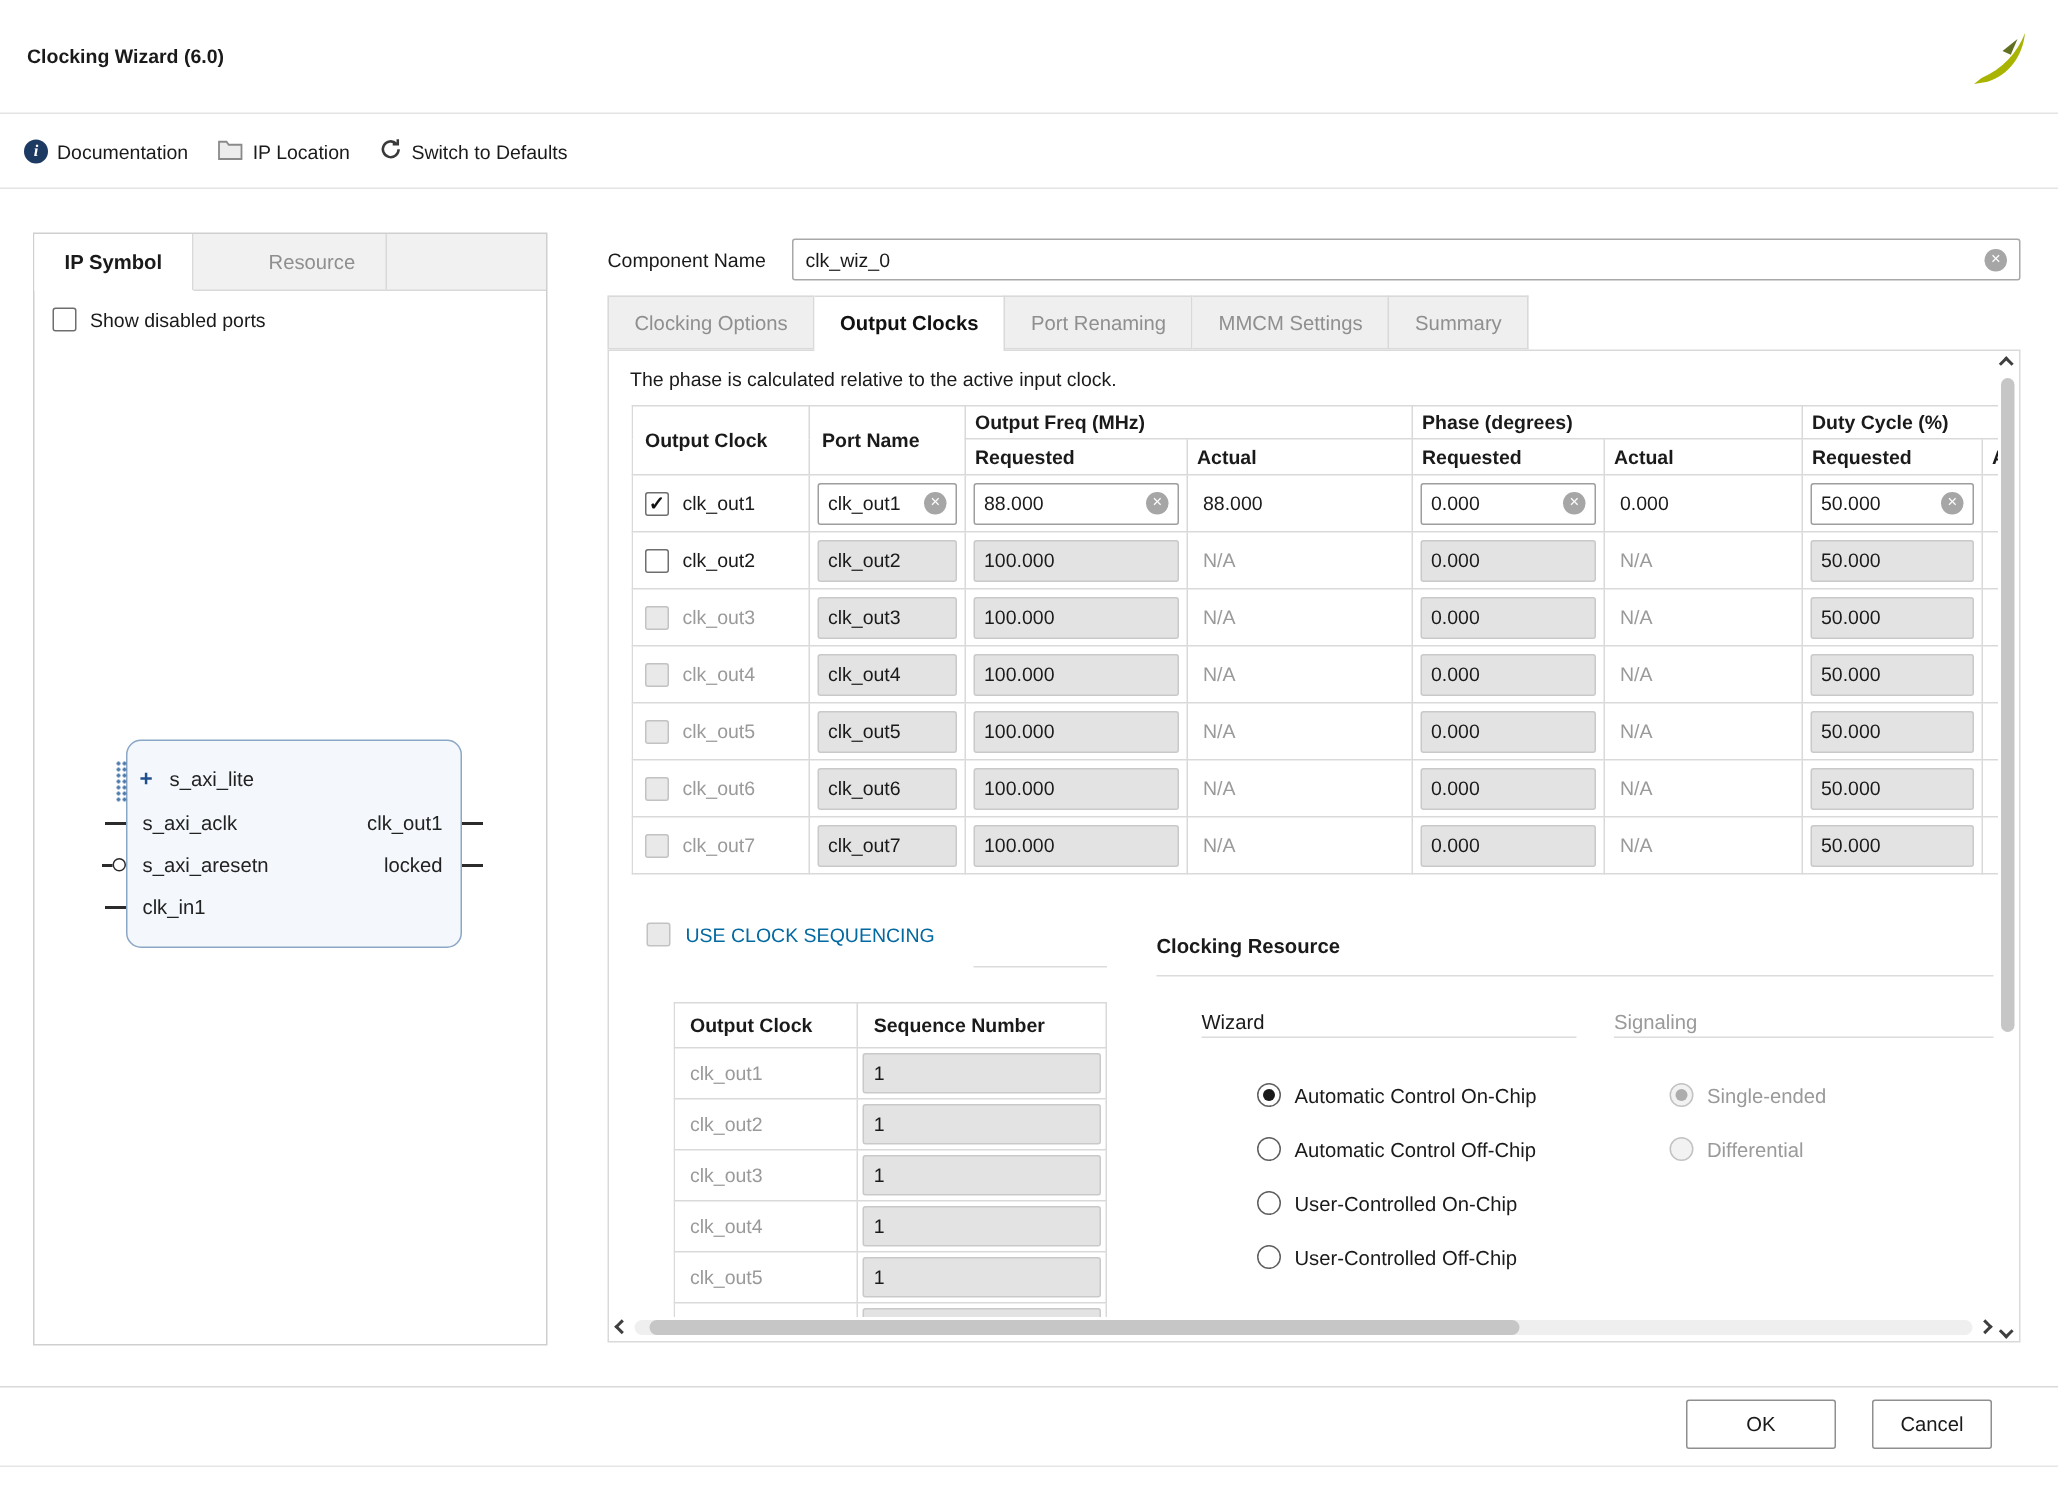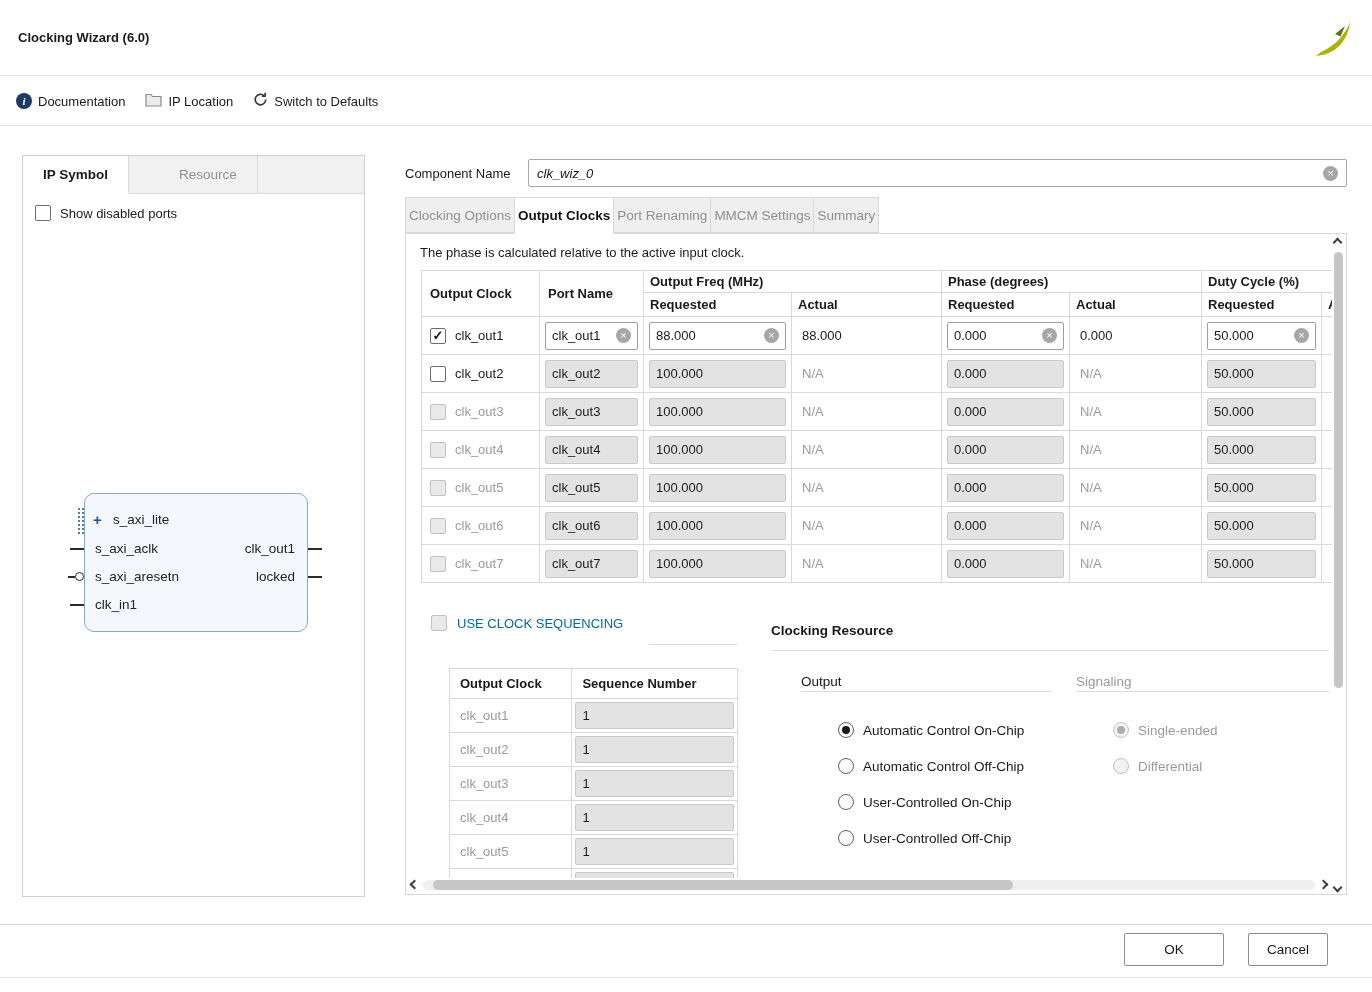--- a/index.html
+++ b/index.html
@@ -30,23 +30,23 @@
   .iprow .lt { position:absolute; left:10px; }
   .iprow .rt { position:absolute; right:12px; }
   .plus-ic { position:absolute; left:8px; top:-1px; color:#1f4e8c; font-weight:700; font-size:15px; }
   .grip { position:absolute; left:-8px; top:13px; width:8px; height:28px;
           background-image:radial-gradient(circle, #4f7cab 1.1px, transparent 1.2px); background-size:4px 4px; }
   .stub { position:absolute; height:2px; background:#2b2b2b; }
   .bubble { position:absolute; width:9px; height:9px; border:1.5px solid #2b2b2b; border-radius:50%; background:#fff; }
 
   
   .cname-label { position:absolute; left:405px; top:166px; }
-  .cname-input { position:absolute; left:528px; top:159px; width:819px; height:28px; border:1px solid #a8a8a8; border-radius:2px; background:#fff; display:flex; align-items:center; justify-content:space-between; padding:0 8px;font-style:italic; }
+  .cname-input { position:absolute; left:528px; top:159px; width:819px; height:28px; border:1px solid #a8a8a8; border-radius:2px; background:#fff; display:flex; align-items:center; justify-content:space-between; padding:0 8px; }
   .rtabs { position:absolute; left:405px; top:197px; height:37px; display:flex; }
-  .rtab { line-height:35px; padding:0 3px; background:#efefef; color:#8f8f8f; border:1px solid #d9d9d9; border-left:none; font-size:13.5px; height:36px; }
+  .rtab { line-height:35px; padding:0 17px; background:#efefef; color:#8f8f8f; border:1px solid #d9d9d9; border-left:none; font-size:13.5px; height:36px; }
   .rtab:first-child { border-left:1px solid #d9d9d9; }
   .rtab.active { background:#fff; color:#111; font-weight:700; height:37px; border-bottom:none; position:relative; z-index:3; }
 
   
   .panel { position:absolute; left:405px; top:233px; width:942px; height:662px; border:1px solid #d9d9d9; background:#fff; }
   .note { position:absolute; left:14px; top:11px; }
 
   .tbl-wrap { position:absolute; left:15px; top:36px; width:911px; height:318px; overflow:hidden; }
   table { border-collapse:collapse; table-layout:fixed; background:#fff; }
   .oc-table { width:1020px; }
@@ -571,21 +571,21 @@
                 <span></span>
               </div>
             </td>
           </tr>
       </tbody>
     </table>
   </div>
 
   <div class="fb-title">Clocking Resource</div>
   <div class="hline" style="left:365px; top:416px; width:558px;"></div>
-  <div class="sec-label" style="left:395px;">Output</div>
+  <div class="sec-label" style="left:395px;">Wizard</div>
   <div class="sec-label dim" style="left:670px;">Signaling</div>
   <div class="hline" style="left:395px; top:457px; width:250px;"></div>
   <div class="hline" style="left:670px; top:457px; width:253px;"></div>
 
   <div class="radio-row" style="left:432px; top:488px;">
     <span class="radio sel"></span>
     <span>Automatic Control On-Chip</span>
   </div>
   <div class="radio-row" style="left:432px; top:524px;">
     <span class="radio"></span>

